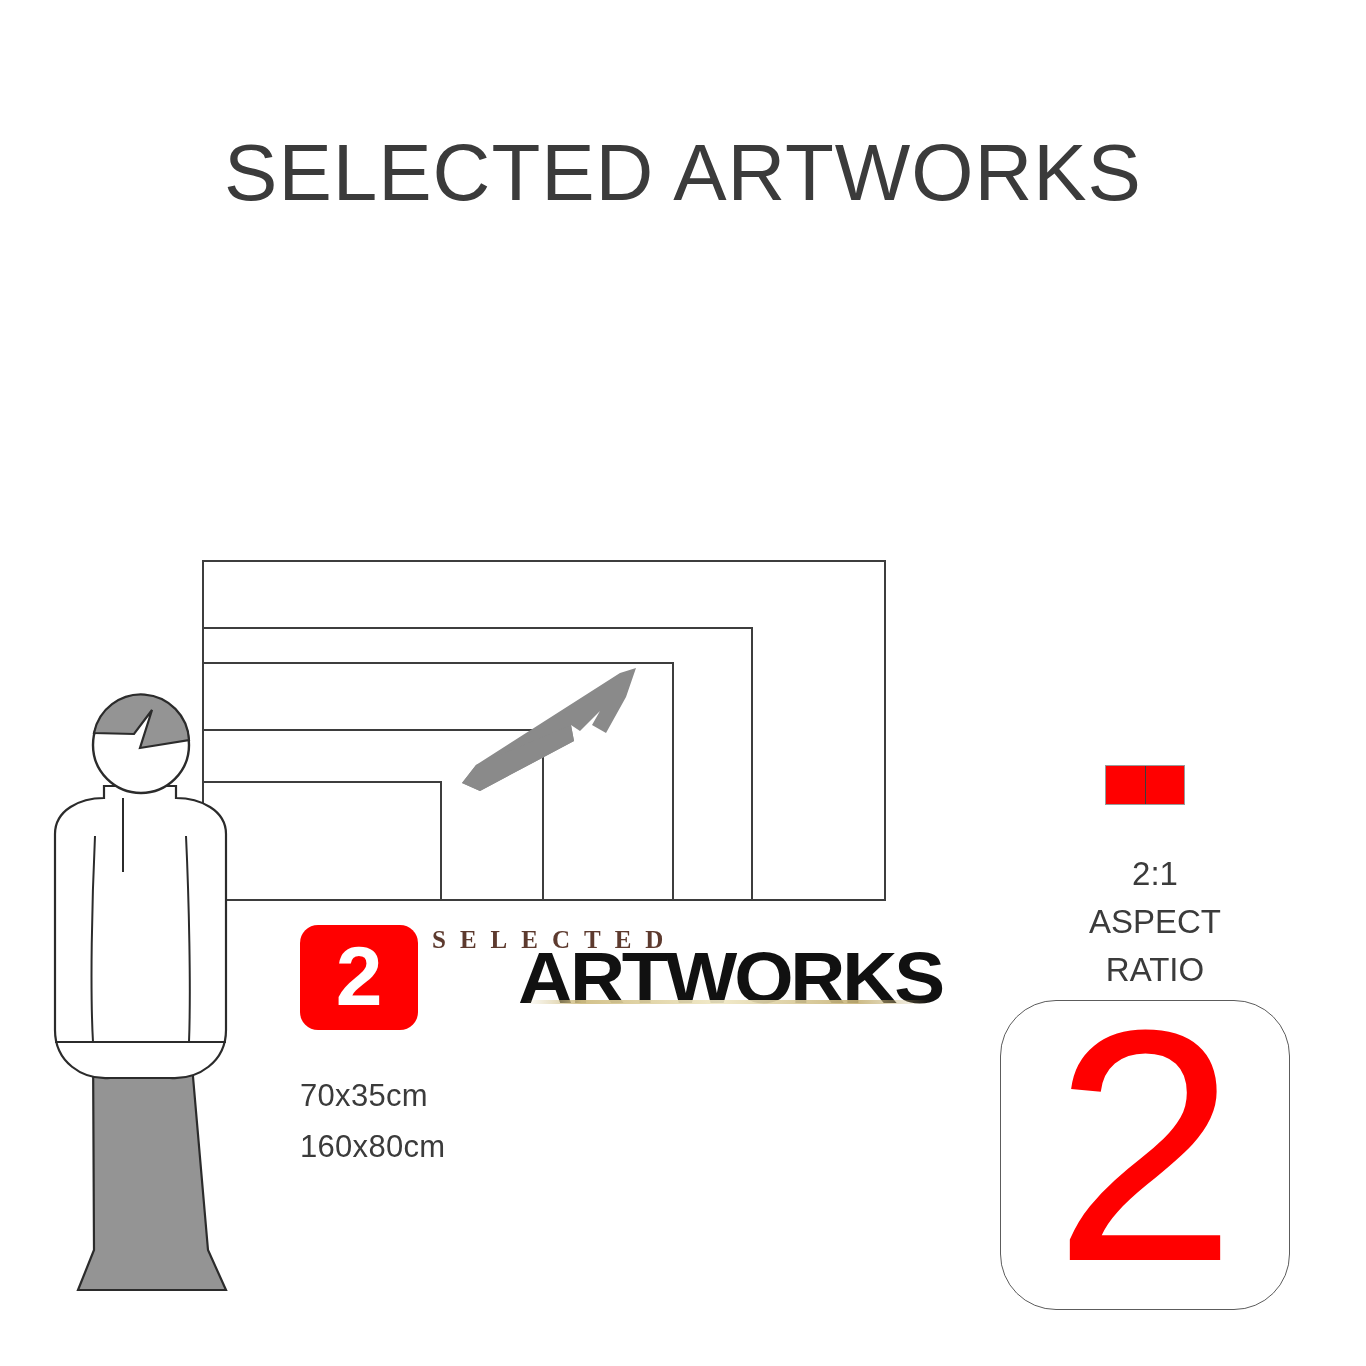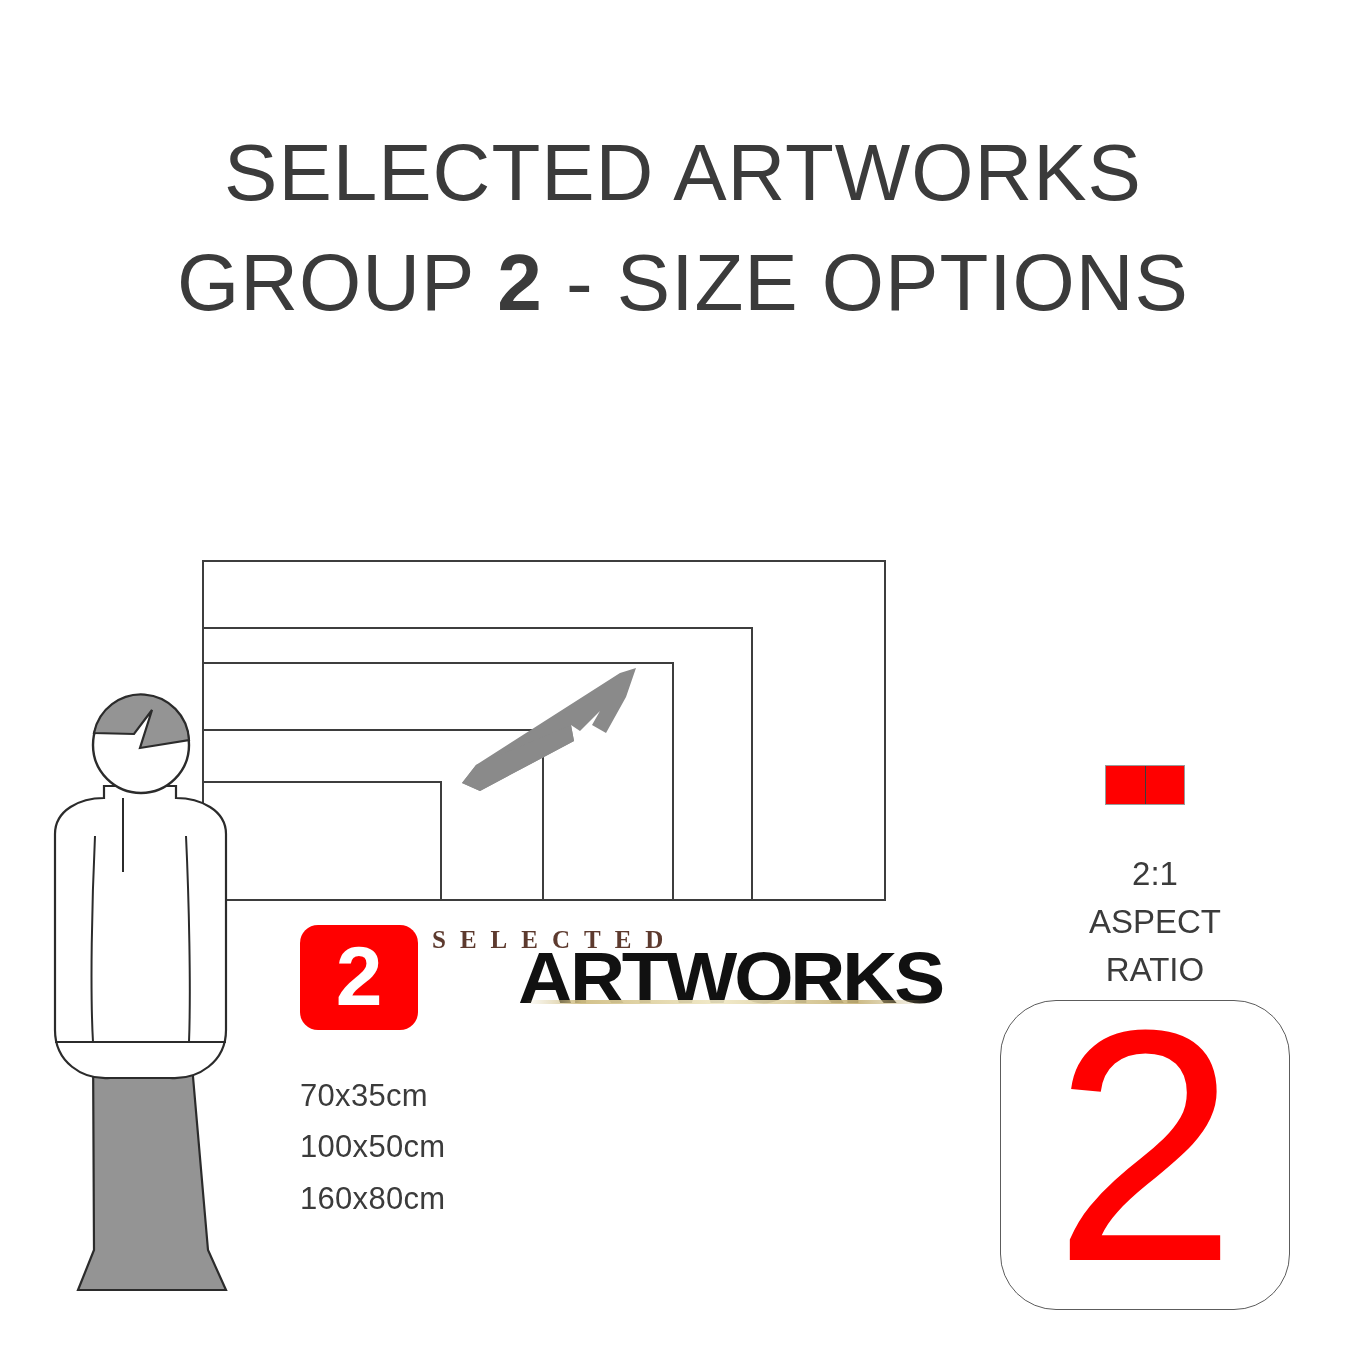--- a/index.html
+++ b/index.html
@@ -110,21 +110,20 @@
     margin-top:-18px;font-family:"Liberation Sans", sans-serif;
   }
 </style>
 </head>
 <body>
 
 <div id="stage">
 
   <div class="title-block">
     <div class="title-line">SELECTED ARTWORKS</div>
-    <div class="title-line"><span>GROUP </span><span class="bold">2</span><span> - SIZE OPTIONS</span></div>
   </div>
 
   <div class="rect" style="left:202px;top:560px;width:684px;height:341px;"></div>
   <div class="rect" style="left:202px;top:627px;width:551px;height:274px;"></div>
   <div class="rect" style="left:202px;top:662px;width:472px;height:239px;"></div>
   <div class="rect" style="left:202px;top:729px;width:342px;height:172px;"></div>
   <div class="rect" style="left:202px;top:781px;width:240px;height:120px;"></div>
 
   <div class="arrow-wrap">
     <svg width="210" height="145" viewBox="0 0 210 145">
@@ -160,21 +159,20 @@
     <div class="logo-badge">
       <span>2</span>
     </div>
     <div class="logo-selected">SELECTED</div>
     <div class="logo-artworks">ARTWORKS</div>
     <div class="logo-streak"></div>
   </div>
 
   <div class="sizes">
     <div>70x35cm</div>
-    <div>100x50cm</div>
     <div>160x80cm</div>
   </div>
 
   <div class="aspect">
     <div class="aspect-swatch">
       <div class="divider"></div>
     </div>
     <div class="aspect-text">
       <div>2:1</div>
       <div>ASPECT</div>

